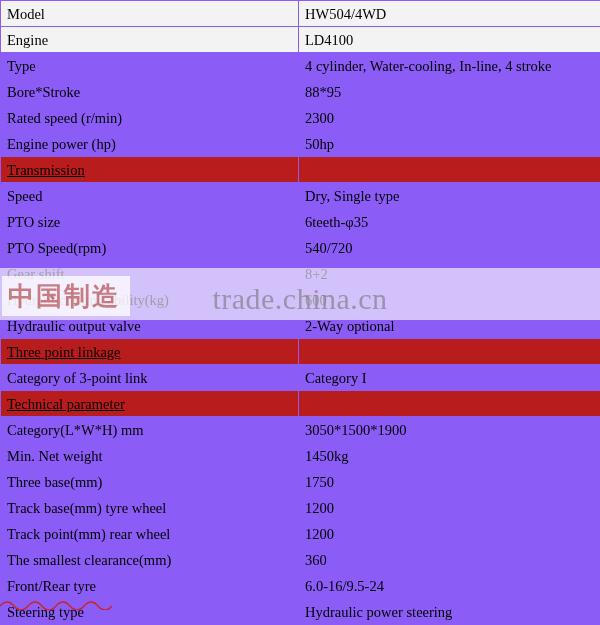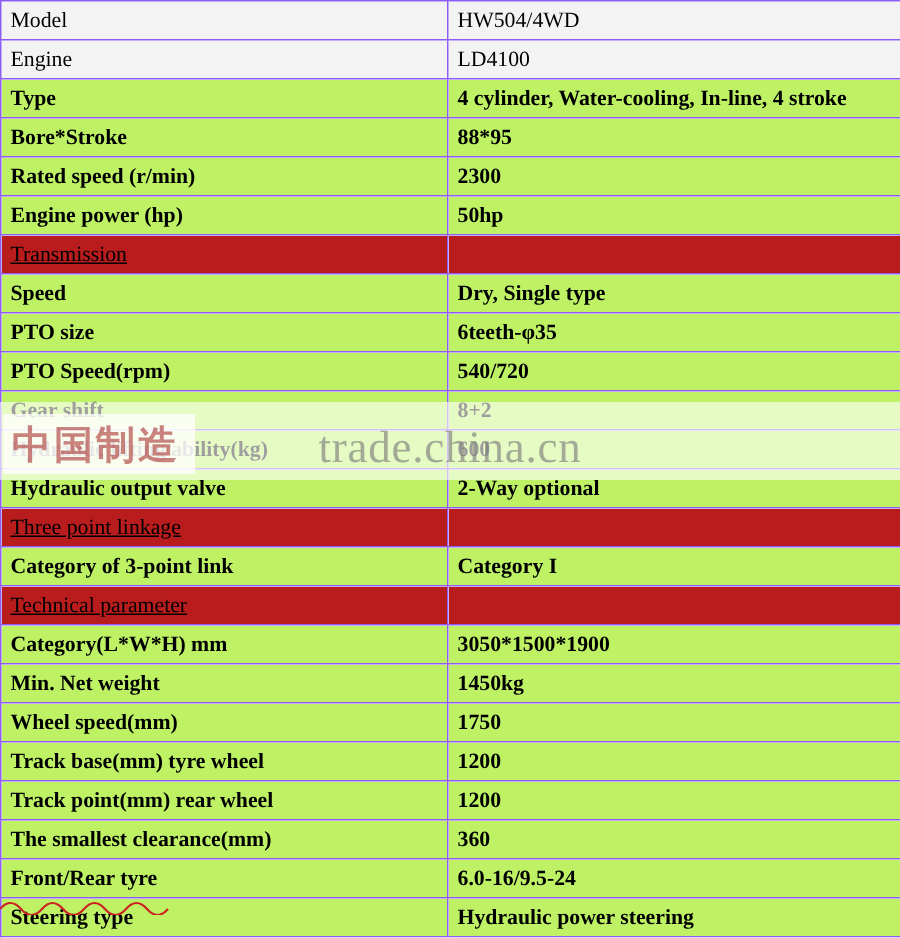--- a/index.html
+++ b/index.html
@@ -38,22 +38,21 @@
     width: 287px;
   }
   #spec-table td.col-value {
     width: 311px;
   }
   tr.section td {
     background: #b91c1c;
     text-decoration: underline;
   }
   tr.normal td {
-    background: #bef264;
-    font-weight: bold;
+    background: #8b5cf6;
   }
   tr.shade td {
     background: #f3f3f3;
   }
   
   .watermark {
     position: absolute;
     left: 0;
     top: 0;
     width: 572px;
@@ -178,21 +177,21 @@
       </tr>
       <tr class="normal">
         <td class="col-label">Category(L*W*H) mm</td>
         <td class="col-value">3050*1500*1900</td>
       </tr>
       <tr class="normal">
         <td class="col-label">Min. Net weight</td>
         <td class="col-value">1450kg</td>
       </tr>
       <tr class="normal">
-        <td class="col-label">Wheel speed(mm)</td>
+        <td class="col-label">Three base(mm)</td>
         <td class="col-value">1750</td>
       </tr>
       <tr class="normal">
         <td class="col-label">Track base(mm) tyre wheel</td>
         <td class="col-value">1200</td>
       </tr>
       <tr class="normal">
         <td class="col-label">Track point(mm) rear wheel</td>
         <td class="col-value">1200</td>
       </tr>

